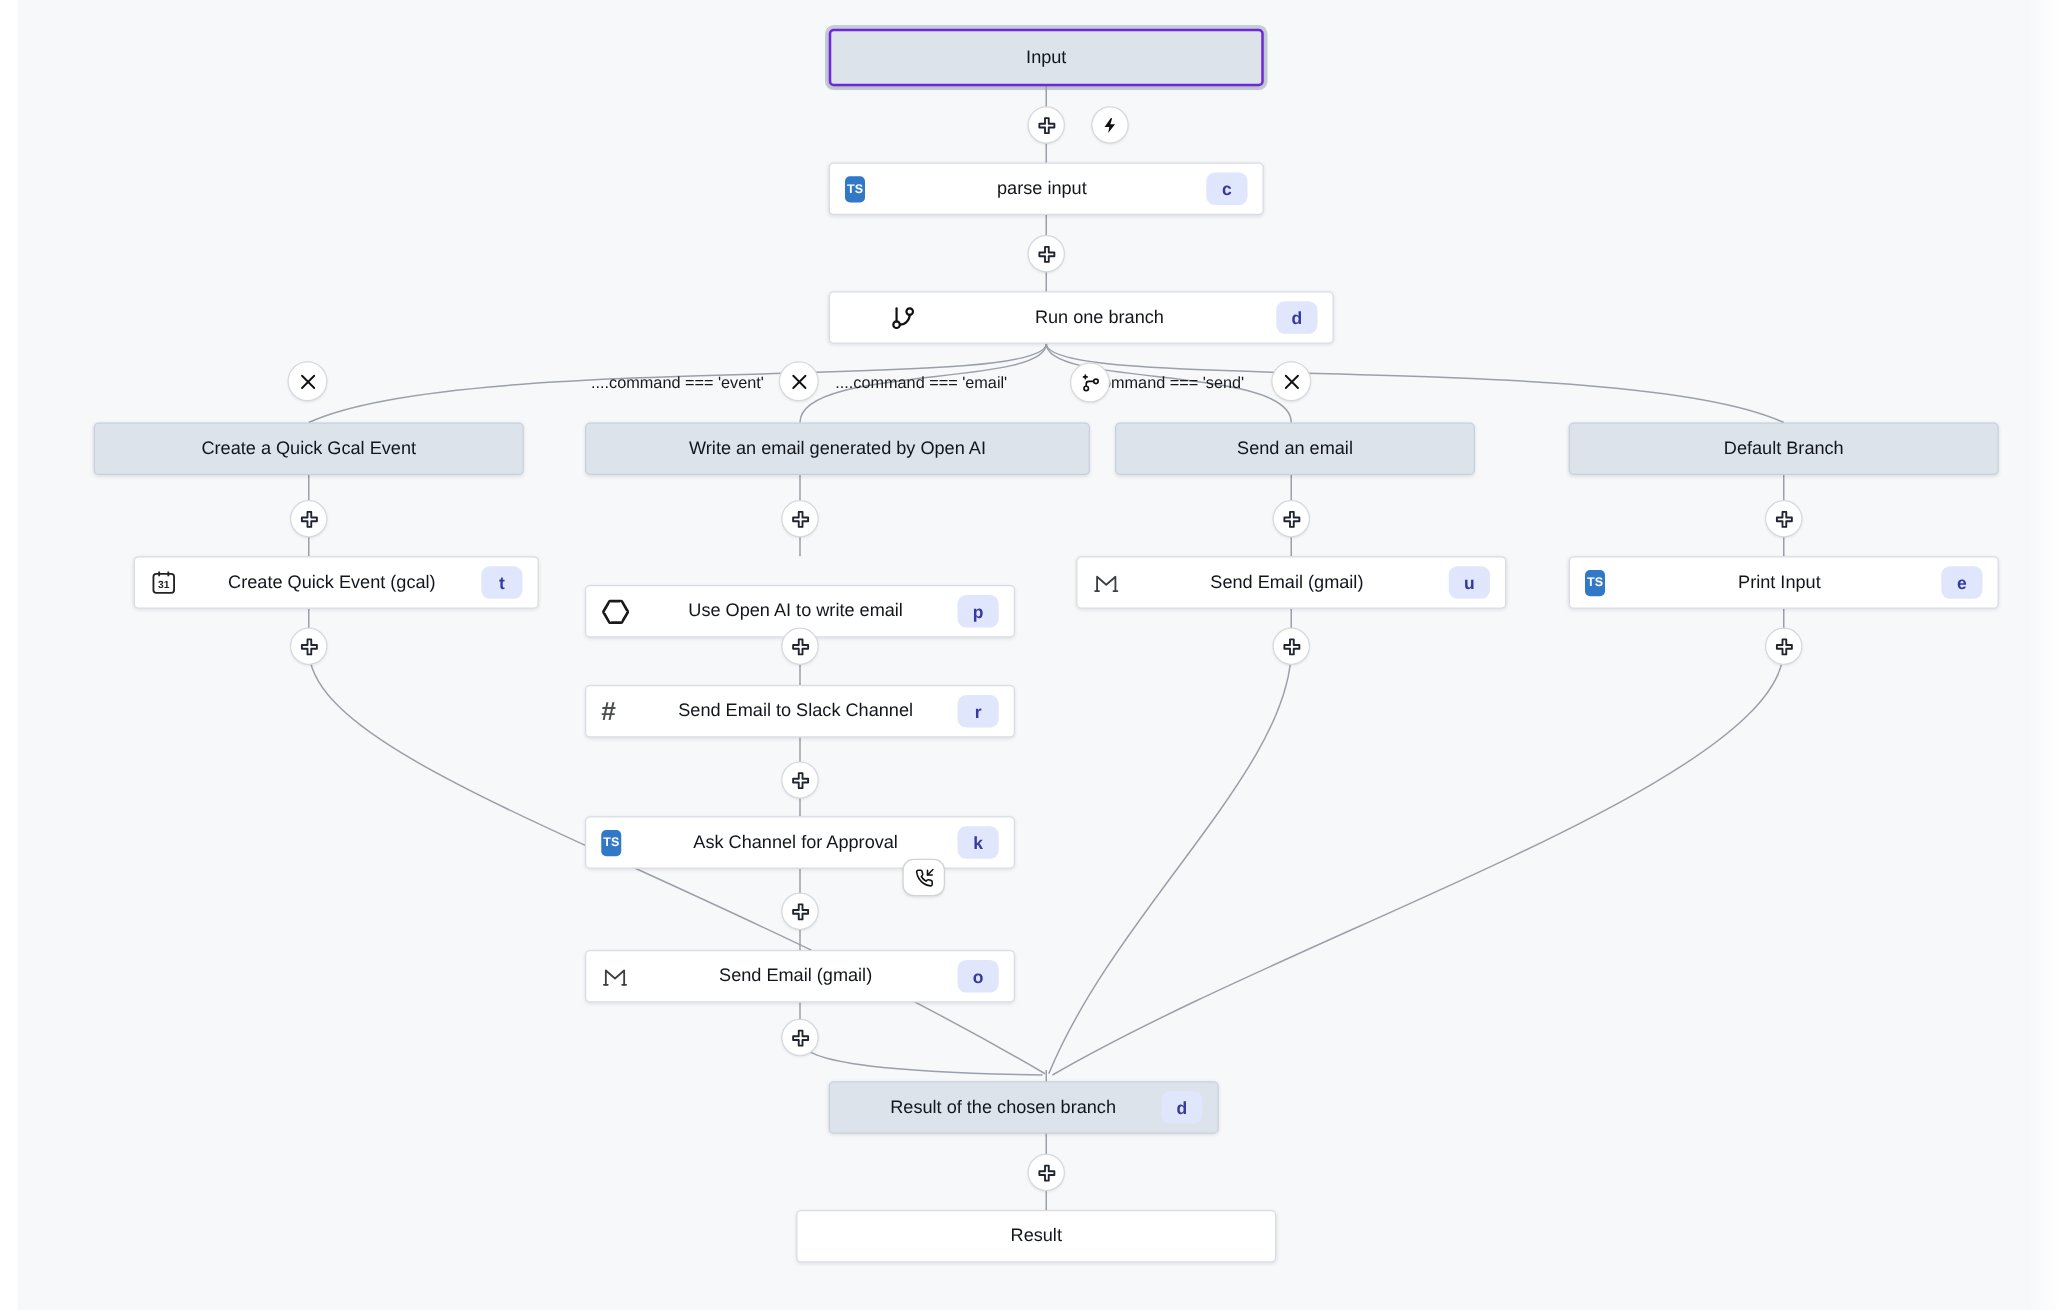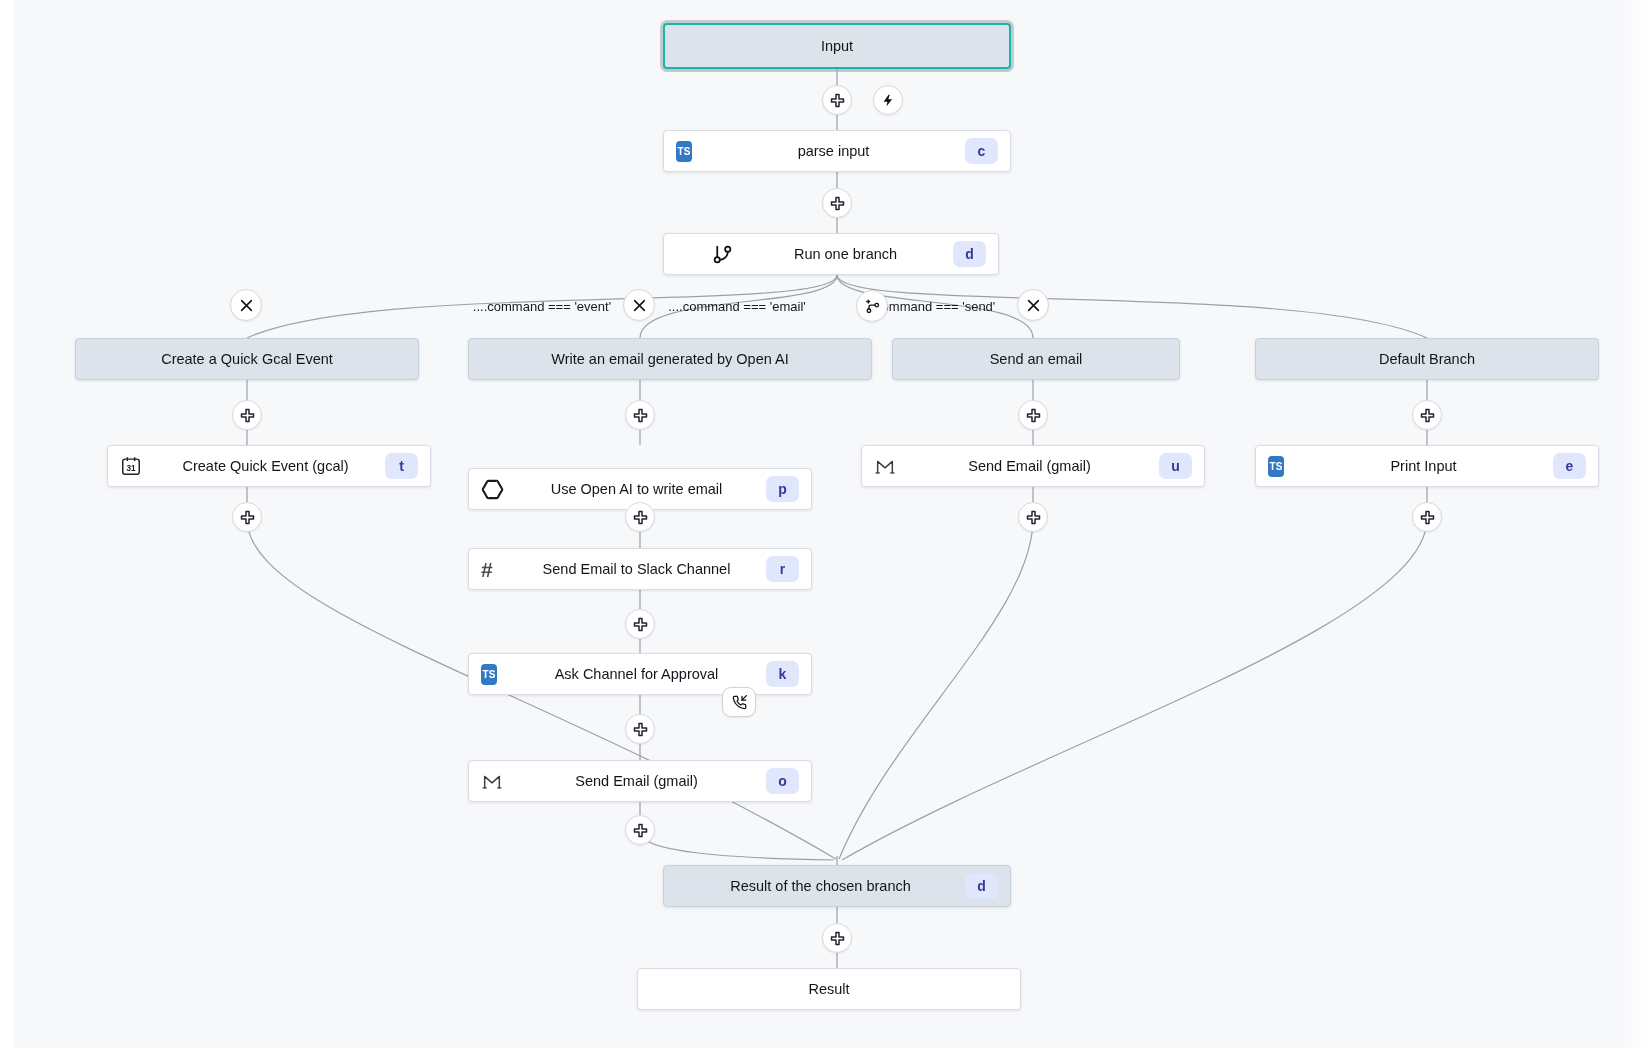--- a/index.html
+++ b/index.html
@@ -17,21 +17,21 @@
   .node{
     position:absolute;z-index:2;box-sizing:border-box;height:42px;
     background:#ffffff;border:1px solid #d9dde3;border-radius:4px;
     box-shadow:0 1px 3px rgba(15,23,42,.10);
     display:flex;align-items:center;padding:0 12px;
     font-size:14.5px;cursor:pointer;
   }
   .node .label{flex:1;text-align:center;white-space:nowrap;overflow:hidden;}
   .node.virtual{background:#dce3ea;border-color:#c8d1db;}
   .node.selected{
-    border:2px solid #14b8a6;
+    border:2px solid #6d28d9;
     box-shadow:0 0 0 3px rgba(158,168,182,.55), 0 1px 3px rgba(15,23,42,.15);
     height:46px;
   }
   .badge{
     min-width:17px;height:26px;padding:0 8px;border-radius:7px;
     background:#e0e6fb;color:#363a9e;font-weight:bold;font-size:14px;
     display:flex;align-items:center;justify-content:center;flex:0 0 auto;
   }
   .icon-slot{width:26px;display:flex;align-items:center;justify-content:flex-start;flex:0 0 auto;}
   .ts-badge{
@@ -116,21 +116,21 @@
   <div class="label">parse input</div>
   <div class="badge">c</div>
 </div>
 
 <div class="pin" style="left:837px;top:203px;">
   <svg width="15" height="15" viewBox="0 0 20 20">
       <path d="M8 2h4v6h6v4h-6v6H8v-6H2V8h6z" fill="#fff" stroke="#1f2430" stroke-width="2" stroke-linejoin="round"></path>
     </svg>
 </div>
 
-<div class="node" style="left:663px;top:233px;width:336px;padding-left:48px;">
+<div class="node" style="left:663px;top:233px;width:404px;padding-left:48px;">
   <div class="icon-slot">
     <svg width="21" height="21" viewBox="0 0 24 24" fill="none" stroke="#111" stroke-width="2" stroke-linecap="round" stroke-linejoin="round">
         <line x1="6" y1="3" x2="6" y2="15"></line>
         <circle cx="18" cy="6" r="3"></circle>
         <circle cx="6" cy="18" r="3"></circle>
         <path d="M18 9a9 9 0 0 1-9 9"></path>
       </svg>
   </div>
   <div class="label">Run one branch</div>
   <div class="badge">d</div>
@@ -310,21 +310,21 @@
   <div class="label">Send Email (gmail)</div>
   <div class="badge">o</div>
 </div>
 
 <div class="pin" style="left:640px;top:830px;">
     <svg width="15" height="15" viewBox="0 0 20 20">
       <path d="M8 2h4v6h6v4h-6v6H8v-6H2V8h6z" fill="#fff" stroke="#1f2430" stroke-width="2" stroke-linejoin="round"></path>
     </svg>
   </div>
 
-<div class="node virtual" style="left:663px;top:865px;width:348px;">
+<div class="node virtual" style="left:663px;top:865px;width:312px;">
   <div class="label">Result of the chosen branch</div>
   <div class="badge">d</div>
 </div>
 
 <div class="pin" style="left:837px;top:938px;">
     <svg width="15" height="15" viewBox="0 0 20 20">
       <path d="M8 2h4v6h6v4h-6v6H8v-6H2V8h6z" fill="#fff" stroke="#1f2430" stroke-width="2" stroke-linejoin="round"></path>
     </svg>
   </div>
 

